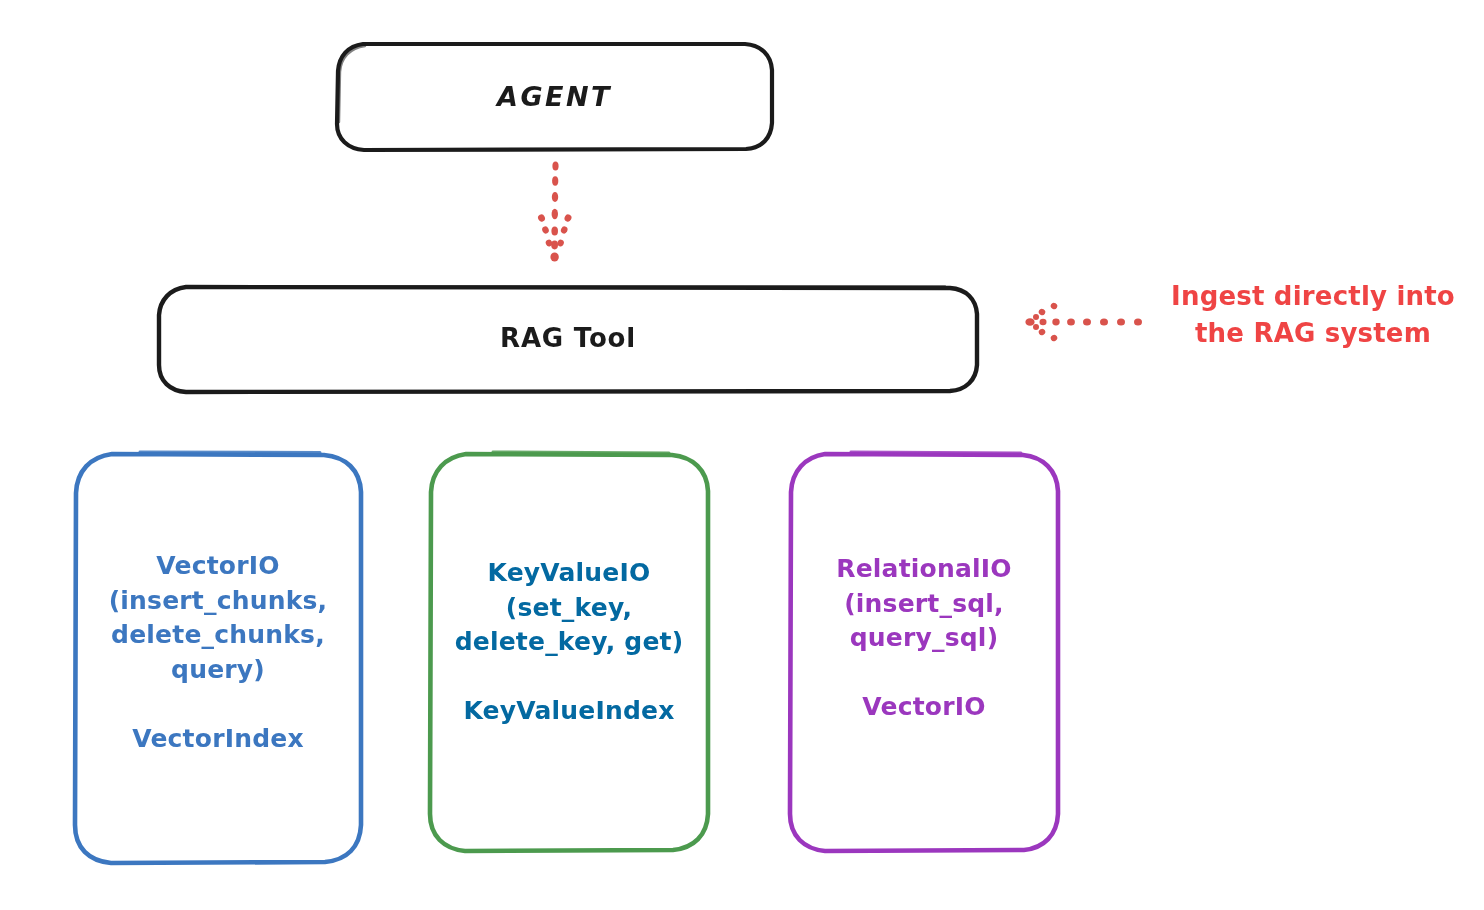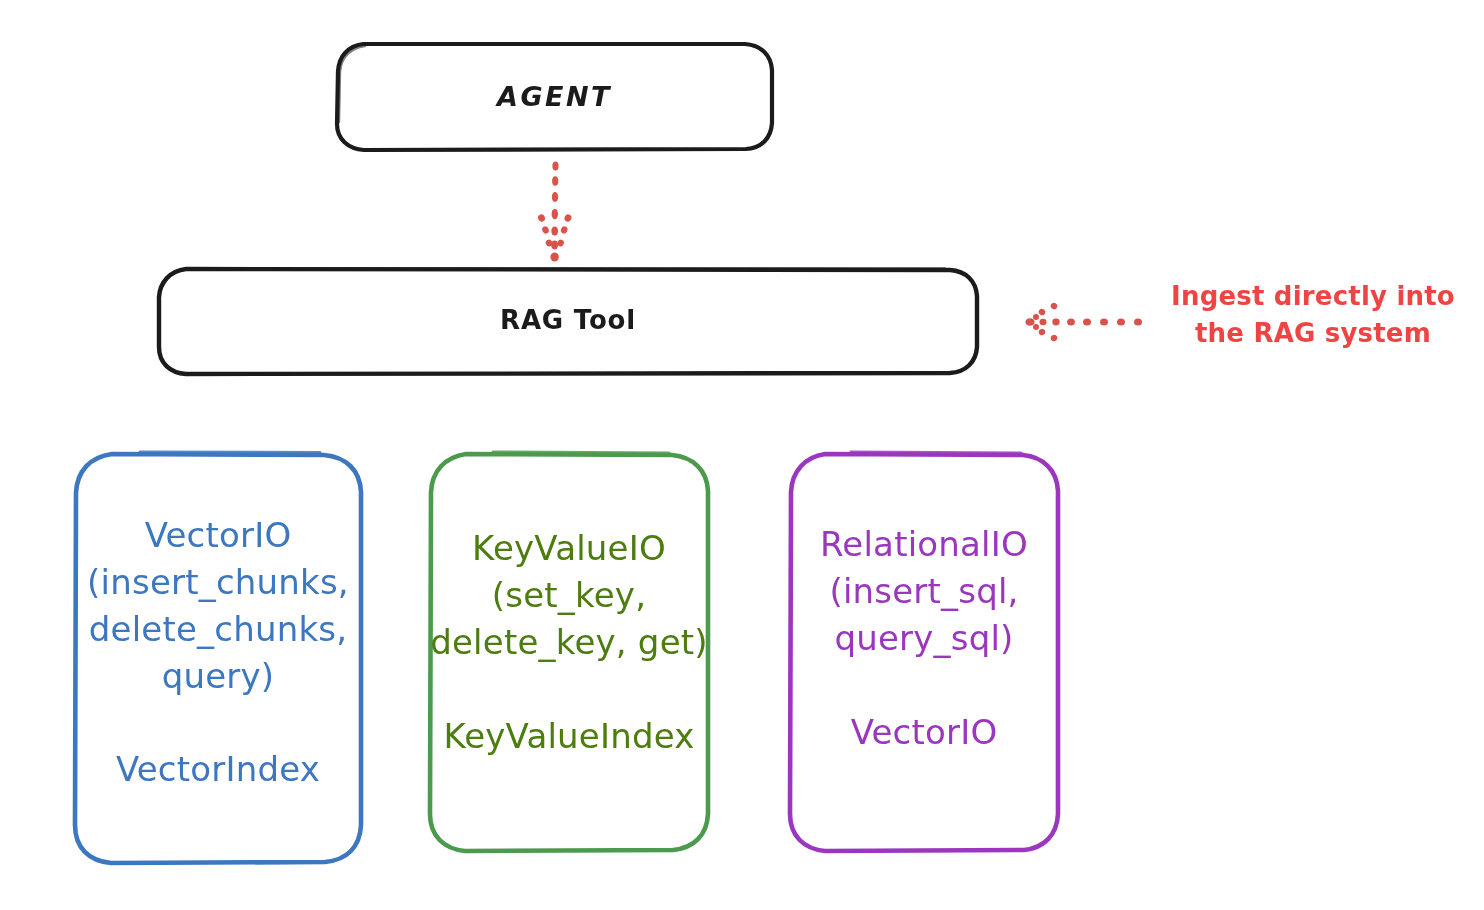--- a/index.html
+++ b/index.html
@@ -57,21 +57,21 @@
     font-size: 27px;
     font-style: italic;
     font-weight: 600;
     color: #1b1b1b;
     letter-spacing: 2.5px;
   }
 
   
   #rag-tool-node {
     left: 155px;
-    top: 265px;
+    top: 283px;
     width: 826px;
     height: 112px;
   }
   #rag-tool-node .node-label {
     font-family: "DejaVu Sans", sans-serif;
     font-size: 26px;
     font-weight: 600;
     color: #1b1b1b;
     letter-spacing: 0.8px;
   }
@@ -90,31 +90,31 @@
     height: 407px;
   }
   #relational-io-node {
     left: 785px;
     top: 449px;
     width: 278px;
     height: 407px;
   }
   .leaf .node-label {
     font-family: "DejaVu Sans", sans-serif;
-    font-size: 34px;
-    font-weight: 400;
+    font-size: 25px;
+    font-weight: 700;
     line-height: 1.38;
     letter-spacing: 0.2px;
   }
   #vector-io-node .node-label {
     color: #3c77c0;
     transform: translateY(-6px);
   }
   #key-value-io-node .node-label {
-    color: #4d7c0f;
+    color: #0369a1;
     transform: translateY(-10px);
   }
   #relational-io-node .node-label {
     color: #9b37be;
     transform: translateY(-14px);
   }
 
   
   .arrow {
     position: absolute;

